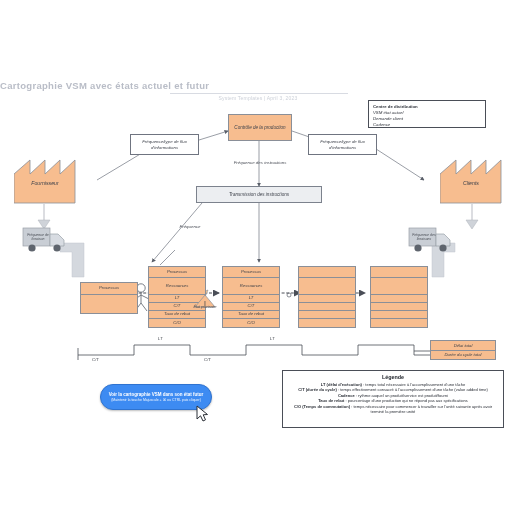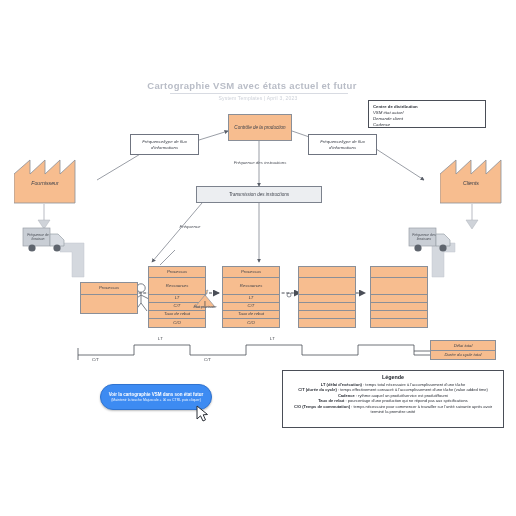--- a/index.html
+++ b/index.html
@@ -7,21 +7,21 @@
     width:516px;height:516px;
     background:#ffffff;
     font-family:"Liberation Sans", sans-serif;
     overflow:hidden;
     position:relative;
   }
   #canvas{position:absolute;left:0;top:0;width:516px;height:516px;}
 
   
   .title{
-    position:absolute;left:0;top:80px;width:504px;text-align:center;
+    position:absolute;left:0;top:80px;width:504px;text-align:left;
     font-size:9.5px;font-weight:bold;color:#b9bdc7;letter-spacing:.3px;
   }
   .title-rule{
     position:absolute;left:170px;top:93px;width:178px;height:1px;background:#d8dbe2;
   }
   .subtitle{
     position:absolute;left:0;top:95px;width:516px;text-align:center;
     font-size:5px;color:#ccd0d8;letter-spacing:.2px;
   }
 

